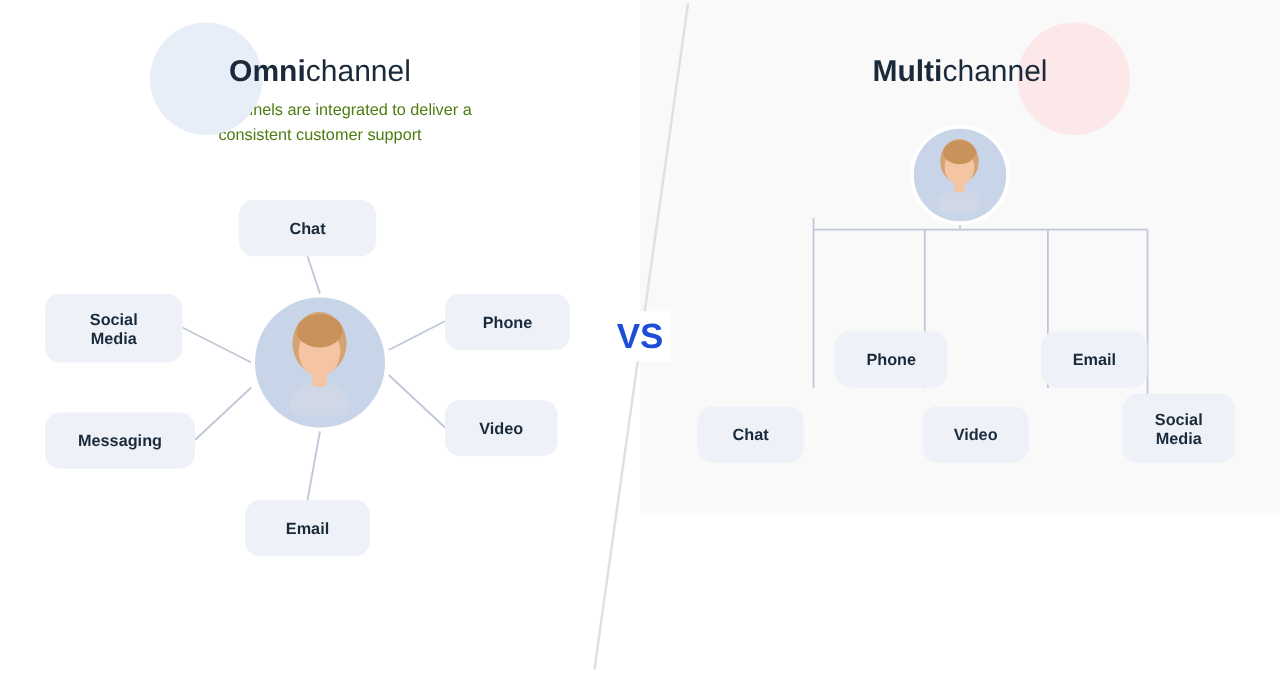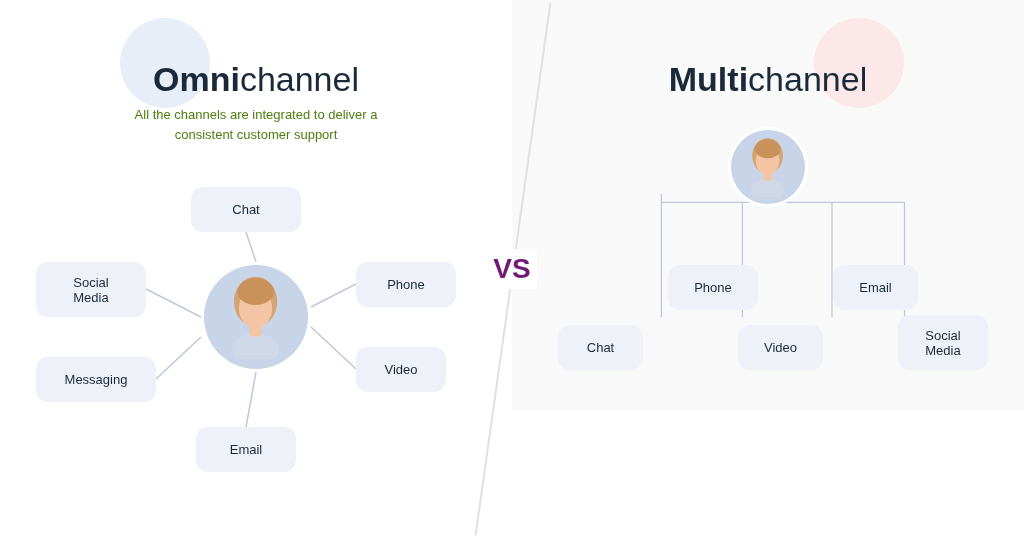--- a/index.html
+++ b/index.html
@@ -55,21 +55,21 @@
       width: 2px;
       height: 100%;
       background: linear-gradient(to bottom, #e0e0e0, #e0e0e0);
       transform: rotate(8deg);
     }
 
     .vs-label {
       position: relative;
       font-size: 28px;
       font-weight: 800;
-      color: #701a75;
+      color: #1d4ed8;
       z-index: 11;
       background: #ffffff;
       padding: 4px 6px;
     }
 
     
     .title-area {
       display: flex;
       flex-direction: column;
       align-items: center;
@@ -90,26 +90,26 @@
       width: 90px;
       height: 90px;
       border-radius: 50%;
       background: #fce8e8;
       position: absolute;
       top: 18px;
       right: 120px;
     }
 
     .main-title {
-      font-size: 34px;
+      font-size: 24px;
       font-weight: 400;
       color: #1a2a3a;
       position: relative;
       z-index: 2;
-      margin-top: 30px;
+      margin-top: 14px;
     }
 
     .main-title strong {
       font-weight: 800;
       color: #1a2a3a;
     }
 
     .subtitle {
       font-size: 13px;
       color: #4d7c0f;
@@ -129,21 +129,21 @@
 
     
     .channel-pill {
       position: absolute;
       background: #eef2f8;
       border-radius: 12px;
       display: flex;
       align-items: center;
       justify-content: center;
       font-size: 13px;
-      font-weight: 400;
+      font-weight: 700;
       color: #1a2a3a;
       padding: 10px 18px;
       white-space: nowrap;
     }
 
     
     .avatar-circle {
       position: absolute;
       border-radius: 50%;
       overflow: hidden;

